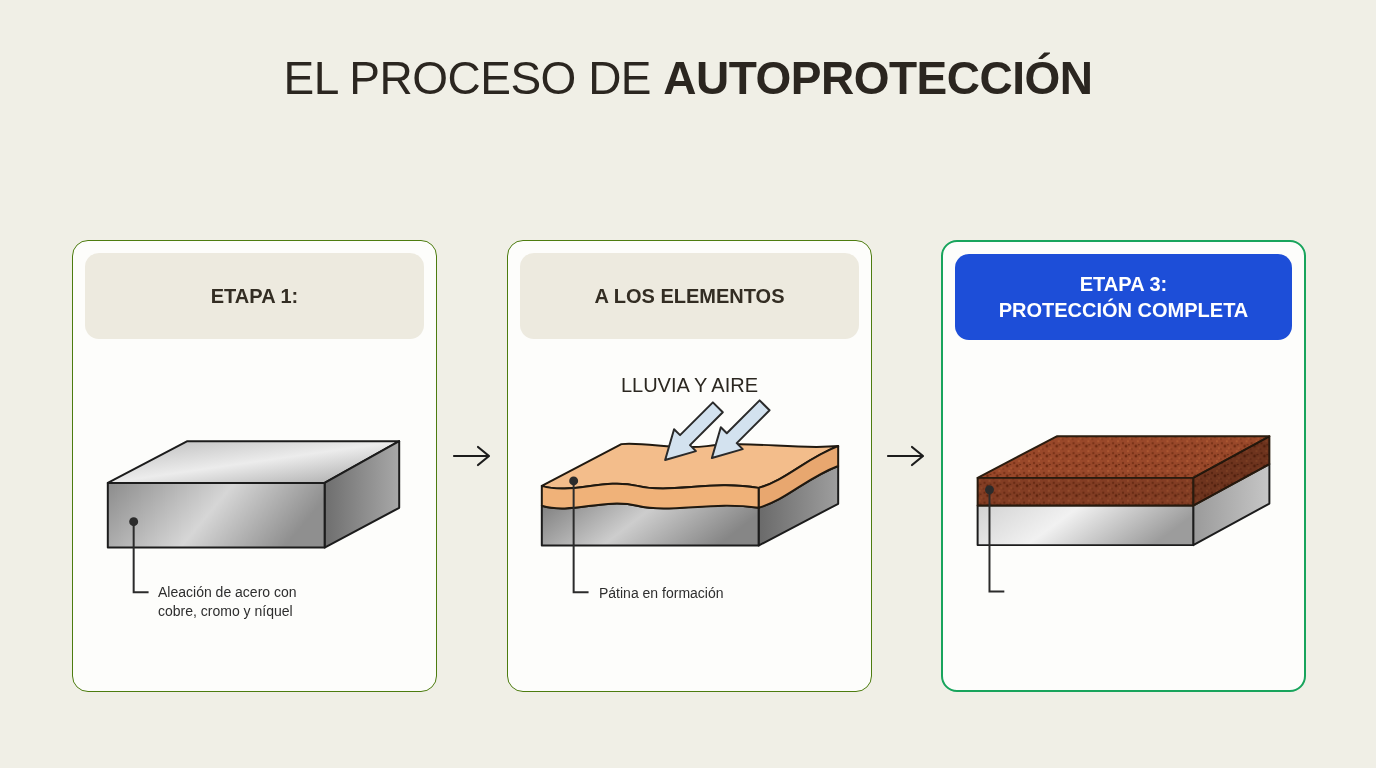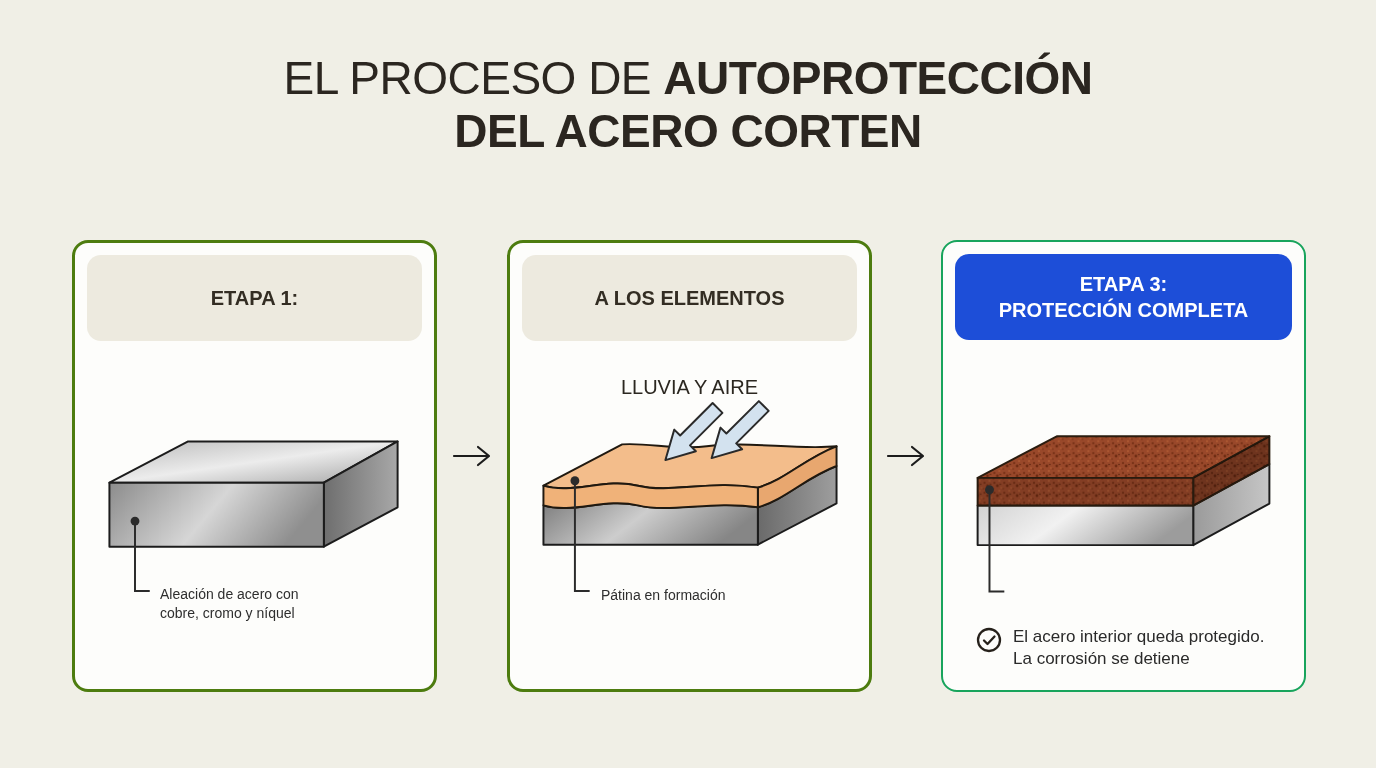--- a/index.html
+++ b/index.html
@@ -16,21 +16,21 @@
     position:absolute; left:0; top:52px; width:1376px;
     text-align:center; color:#2b2620;
     font-size:46px; line-height:1.16; letter-spacing:-0.5px;
   }
   .title .light{ font-weight:400; }
   .title .bold{ font-weight:700; }
 
   
   .card{
     position:absolute; top:240px; width:365px; height:452px;
-    background:#fdfdfb; border:3px solid #4d7c0f; border-radius:16px;
+    background:#fdfdfb; border:1px solid #4d7c0f; border-radius:16px;
     box-sizing:border-box;
   }
   .card.green{ border:2px solid #18a45c; }
   .pill{
     position:absolute; left:12px; right:12px; top:12px; height:86px;
     background:#edeadf; border-radius:14px;
     display:flex; flex-direction:column; align-items:center; justify-content:center;
     font-size:20px; font-weight:700; line-height:1.32; color:#332d23;
     text-align:center; z-index:2;
   }
@@ -55,21 +55,20 @@
   
   .flow-arrow{ position:absolute; top:442px; width:44px; height:28px; }
 </style>
 </head>
 <body>
 
 <div class="page">
 
   <div class="title">
     <div><span class="light">EL PROCESO DE </span><span class="bold">AUTOPROTECCIÓN</span></div>
-    <div class="bold">DEL ACERO CORTEN</div>
   </div>
 
   <div class="card" style="left:72px;">
     <div class="pill">
       <div>ETAPA 1:</div>
     </div>
     <svg class="illus" viewBox="0 0 365 452">
       <defs>
         <linearGradient id="g1top" x1="0" y1="0" x2="1" y2="1">
           <stop offset="0" stop-color="#b9b9b9"></stop>
@@ -192,25 +191,15 @@
         <path d="M253,238 L330,196 L330,224 L253,266 Z" fill="#000000" fill-opacity="0.28" stroke="none"></path>
         <path d="M35,238 L253,238 L253,266 L35,266 Z" fill="url(#rustTex)"></path>
         <path d="M35,238 L253,238 L253,266 L35,266 Z" fill="#000000" fill-opacity="0.14" stroke="none"></path>
       </g>
 
       <g stroke="#2b2b2b" stroke-width="2" fill="none">
         <path d="M47,250 L47,353 L62,353"></path>
       </g>
       <circle cx="47" cy="250" r="4.5" fill="#2b2b2b"></circle>
     </svg>
-    <div class="note">
-      <svg class="check" width="26" height="26" viewBox="0 0 26 26">
-        <circle cx="13" cy="13" r="11" fill="none" stroke="#26211b" stroke-width="2.3"></circle>
-        <path d="M8,13.5 L11.5,17 L18.5,9.5" fill="none" stroke="#26211b" stroke-width="2.3" stroke-linecap="round" stroke-linejoin="round"></path>
-      </svg>
-      <div>
-        <div>El acero interior queda protegido.</div>
-        <div>La corrosión se detiene</div>
-      </div>
-    </div>
   </div>
 
 </div>
 
 </body></html>

